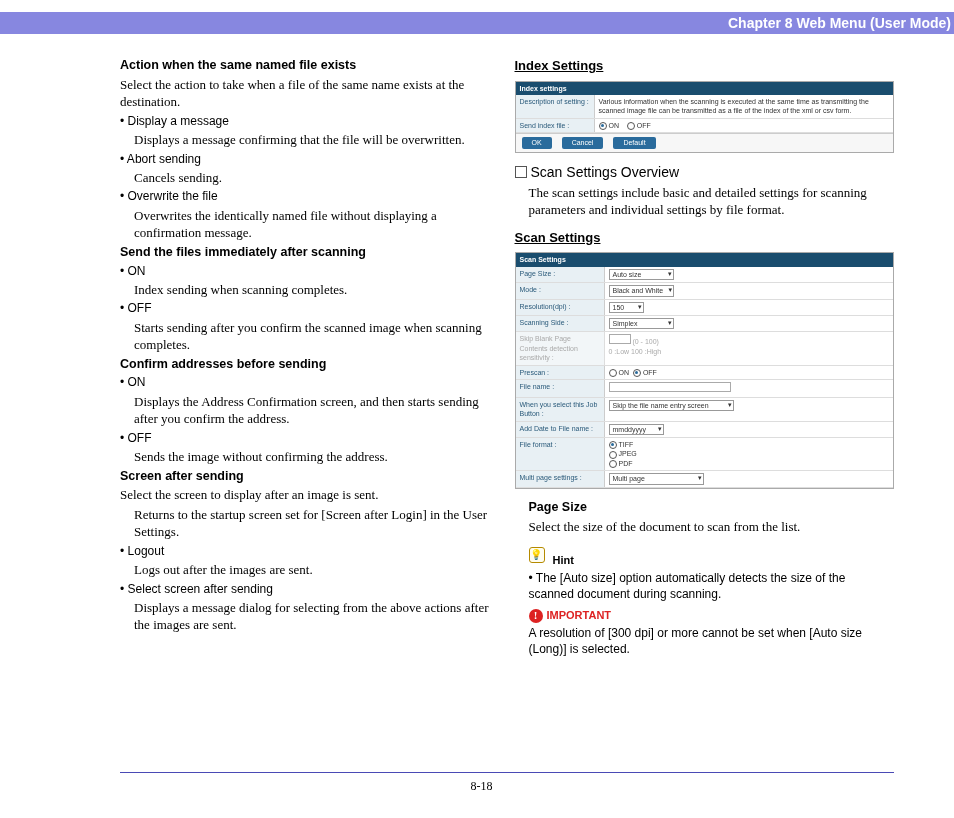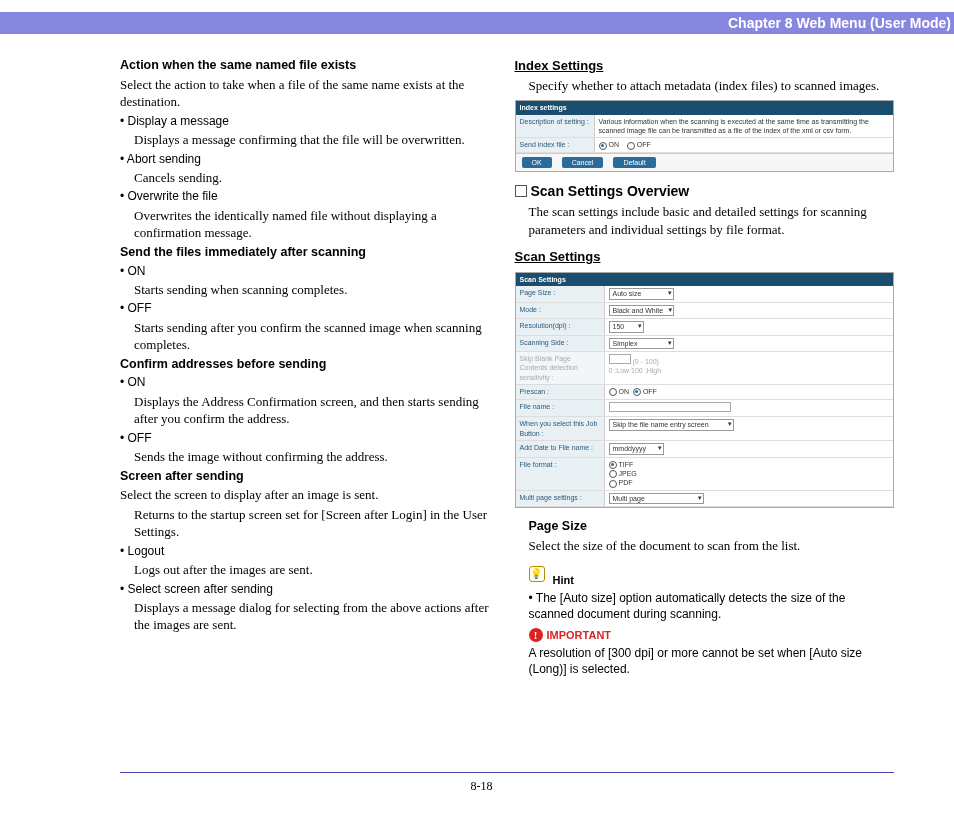--- a/index.html
+++ b/index.html
@@ -54,21 +54,21 @@
   .section-link {
     font-family: Arial, Helvetica, sans-serif;
     font-weight: bold;
     font-size: 13px;
     text-decoration: underline;
     margin-top: 2px;
     margin-bottom: 2px;
   }
   .overview-head {
     font-family: Arial, Helvetica, sans-serif;
-    font-weight: bold;
+    font-weight: normal;
     font-size: 14px;
   }
   .box-icon {
     display: inline-block;
     width: 10px;
     height: 10px;
     border: 1px solid #555;
     margin-right: 4px;
     vertical-align: -1px;
   }
@@ -246,42 +246,41 @@
     <p class="indent">Displays a message confirming that the file will be overwritten.</p>
 
     <p class="sans bullet">• Abort sending</p>
     <p class="indent">Cancels sending.</p>
 
     <p class="sans bullet">• Overwrite the file</p>
     <p class="indent">Overwrites the identically named file without displaying a confirmation message.</p>
 
     <p class="sans-bold">Send the files immediately after scanning</p>
     <p class="sans bullet">• ON</p>
-    <p class="indent">Starts sending when scanning completes.</p>
+    <p class="indent">Index sending when scanning completes.</p>
     <p class="sans bullet">• OFF</p>
     <p class="indent">Starts sending after you confirm the scanned image when scanning completes.</p>
 
     <p class="sans-bold">Confirm addresses before sending</p>
     <p class="sans bullet">• ON</p>
     <p class="indent">Displays the Address Confirmation screen, and then starts sending after you confirm the address.</p>
     <p class="sans bullet">• OFF</p>
     <p class="indent">Sends the image without confirming the address.</p>
 
     <p class="sans-bold">Screen after sending</p>
     <p>Select the screen to display after an image is sent.</p>
     <p class="indent">Returns to the startup screen set for [Screen after Login] in the User Settings.</p>
     <p class="sans bullet">• Logout</p>
     <p class="indent">Logs out after the images are sent.</p>
     <p class="sans bullet">• Select screen after sending</p>
     <p class="indent">Displays a message dialog for selecting from the above actions after the images are sent.</p>
   </div>
 
   <div class="col">
     <p class="section-link">Index Settings</p>
-    <p class="indent">Specify whether to attach metadata (index files) to scanned images.</p>
 
     <div class="screenshot-box indent">
       <div class="ss-header">Index settings</div>
       <div class="ss-row">
         <div class="ss-label">Description of setting :</div>
         <div class="ss-val">Various information when the scanning is executed at the same time as transmitting the scanned image file can be transmitted as a file of the index of the xml or csv form.</div>
       </div>
       <div class="ss-row">
         <div class="ss-label">Send index file :</div>
         <div class="ss-val">

